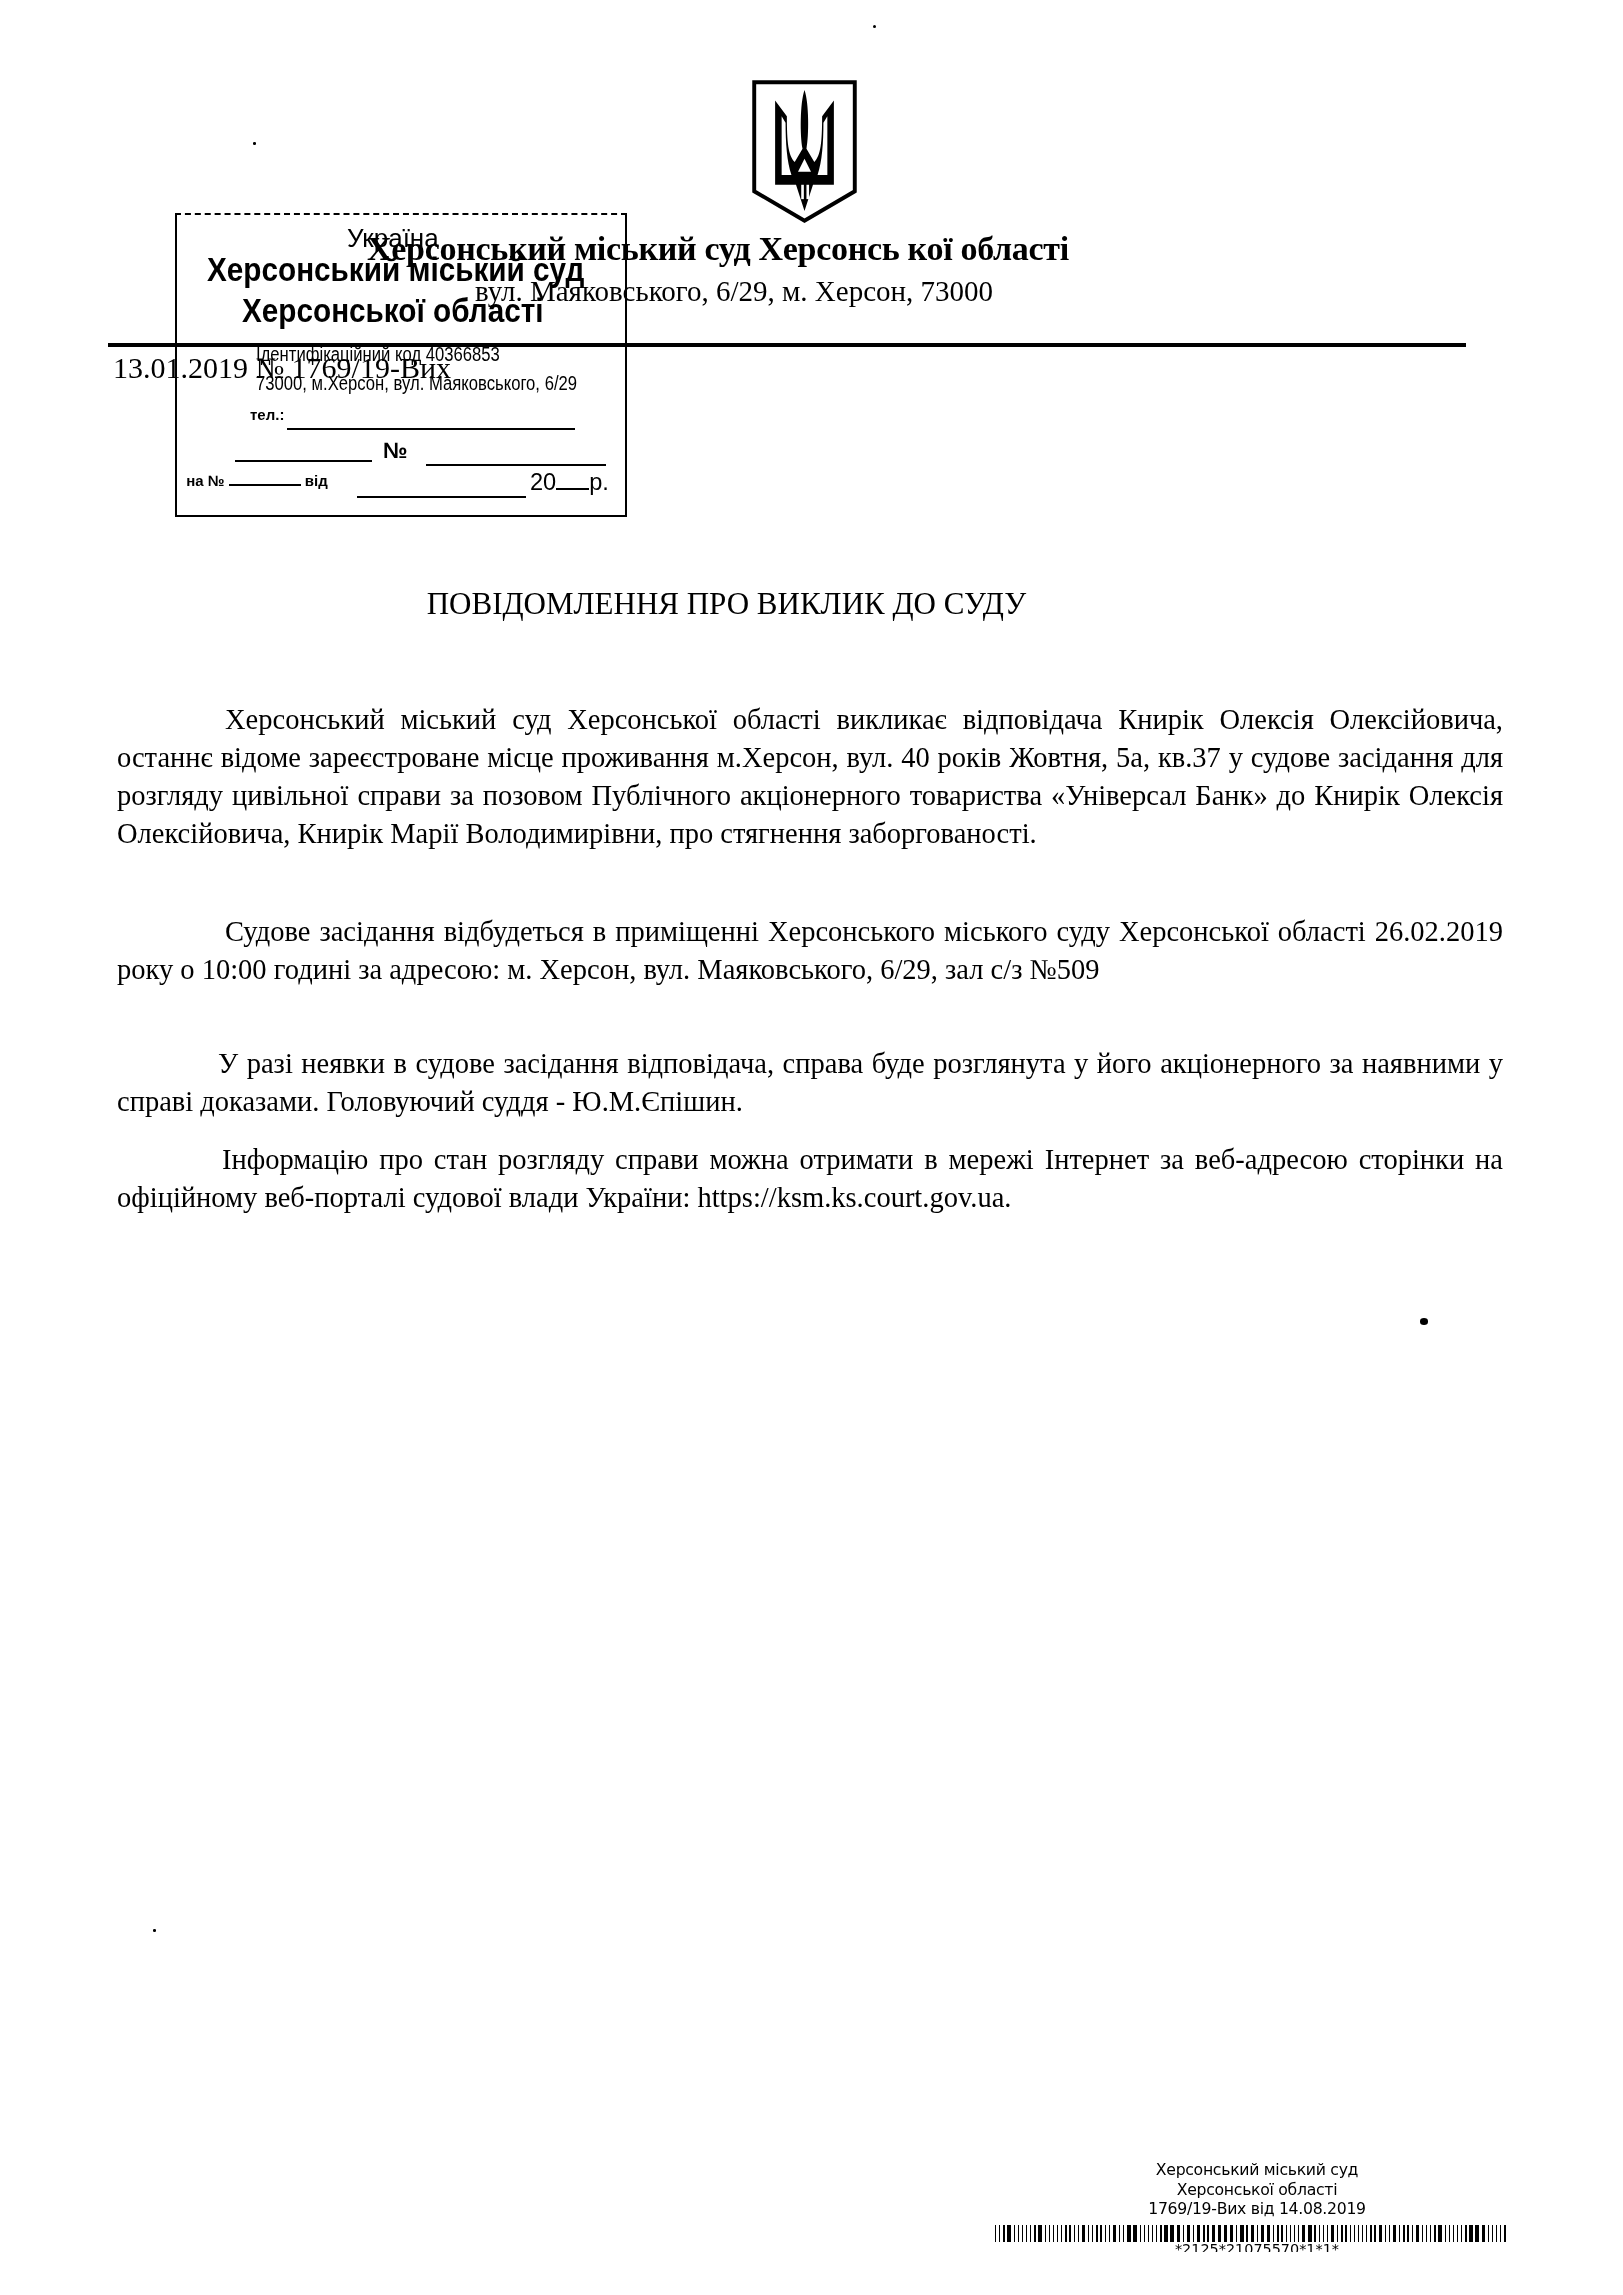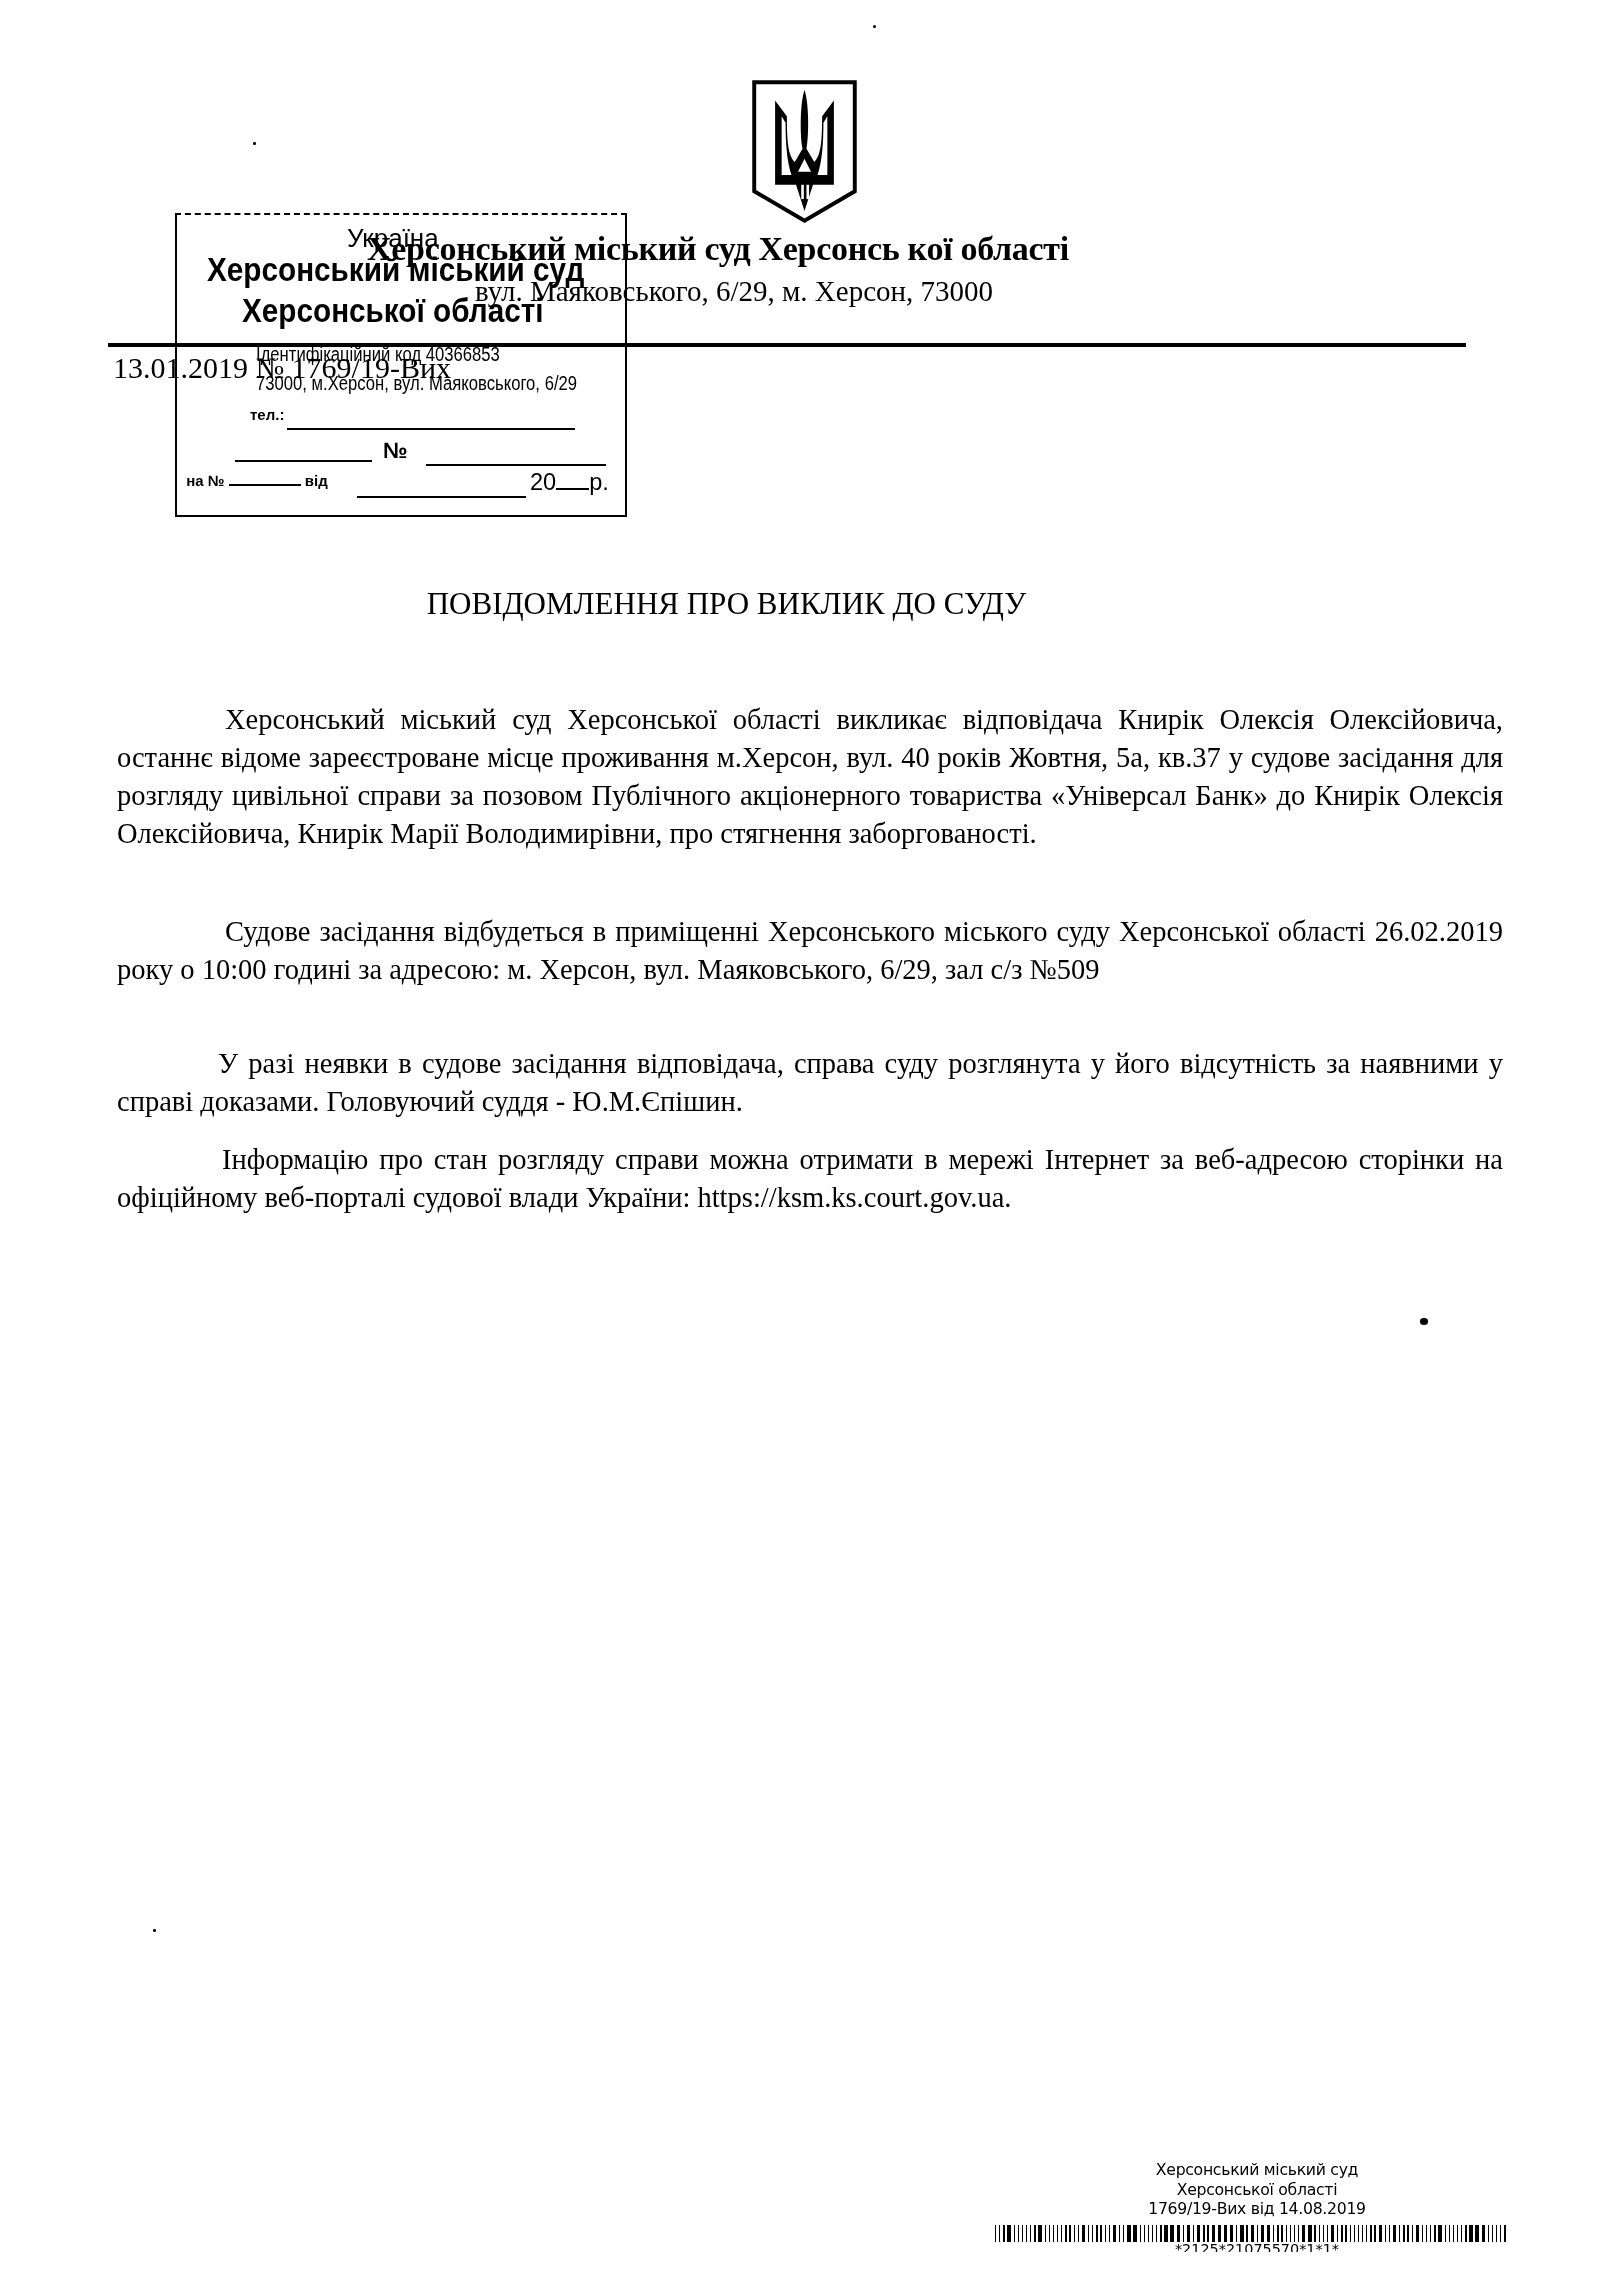--- a/index.html
+++ b/index.html
@@ -88,21 +88,21 @@
 
 <div class="doc-title">ПОВІДОМЛЕННЯ ПРО ВИКЛИК ДО СУДУ</div>
 
 <div class="body-text p1">
   <p>Херсонський міський суд Херсонської області викликає відповідача Книрік Олексія Олексійовича, останнє відоме зареєстроване місце проживання м.Херсон, вул. 40 років Жовтня, 5а, кв.37  у судове засідання для розгляду цивільної справи за позовом  Публічного акціонерного товариства «Універсал Банк» до Книрік Олексія Олексійовича, Книрік Марії Володимирівни, про стягнення заборгованості.</p>
 </div>
 <div class="body-text p2">
   <p>Судове засідання відбудеться в приміщенні Херсонського міського суду Херсонської області 26.02.2019 року о 10:00 годині за адресою: м. Херсон, вул. Маяковського, 6/29, зал с/з №509</p>
 </div>
 <div class="body-text p3">
-  <p>У разі неявки в судове засідання відповідача, справа суду розглянута у його відсутність за наявними у справі доказами. Головуючий суддя - Ю.М.Єпішин.</p>
+  <p>У разі неявки в судове засідання відповідача, справа буде розглянута у його акціонерного за наявними у справі доказами. Головуючий суддя - Ю.М.Єпішин.</p>
 </div>
 <div class="body-text p4">
   <p>Інформацію про стан розгляду справи можна отримати  в мережі Інтернет за веб-адресою сторінки на офіційному веб-порталі судової влади України: https://ksm.ks.court.gov.ua.</p>
 </div>
 
 <div class="speck" style="left:873px; top:25px; width:3.3px; height:3.3px;"></div>
 <div class="speck" style="left:253px; top:142px; width:2.6px; height:2.6px;"></div>
 <div class="speck" style="left:1420px; top:1318px; width:7.9px; height:6.5px;"></div>
 <div class="speck" style="left:153px; top:1929px; width:2.6px; height:2.6px;"></div>
 

